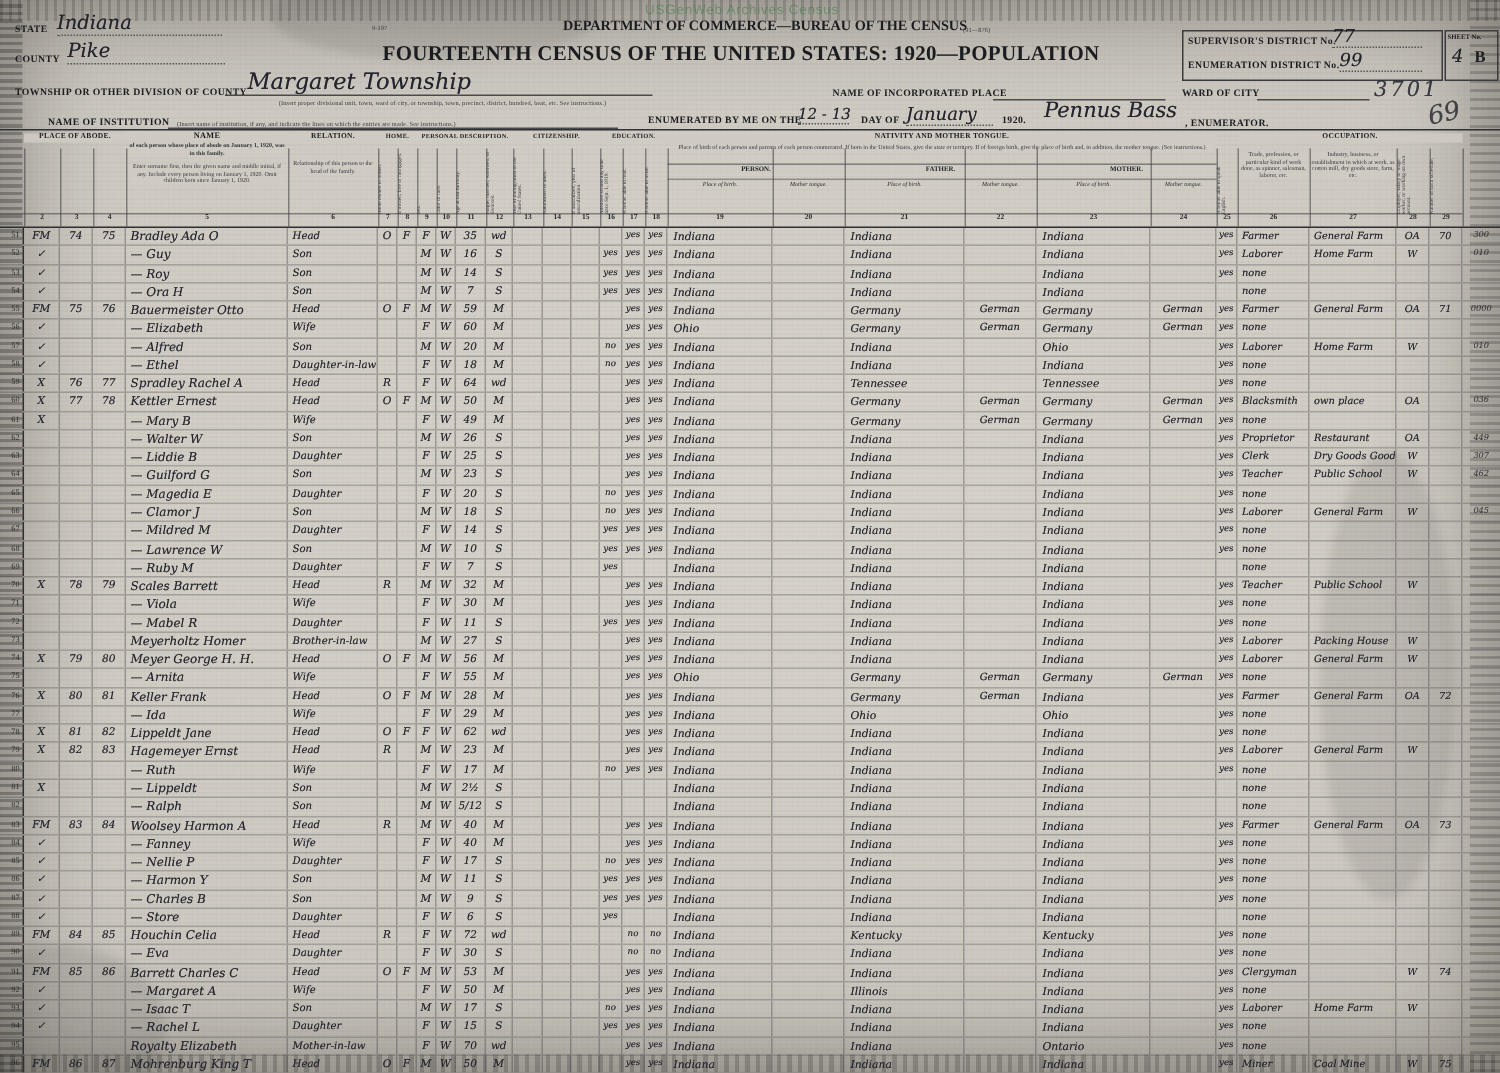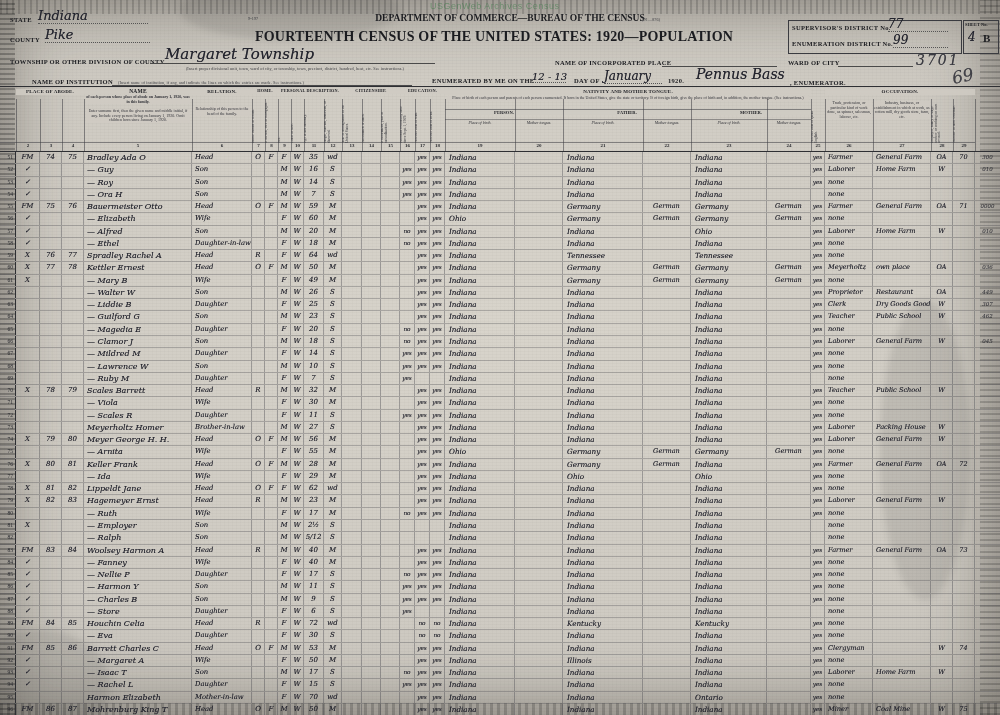--- a/index.html
+++ b/index.html
@@ -535,21 +535,21 @@
           <div class="tcell c-sc" style="width: 15px;"></div>
           <div class="tcell c-rd" style="width: 15px;">yes</div>
           <div class="tcell c-wr" style="width: 15px;">yes</div>
           <div class="tcell c-pb" style="width: 70px;">Indiana</div>
           <div class="tcell c-mt" style="width: 48px;"></div>
           <div class="tcell c-fb" style="width: 80px;">Germany</div>
           <div class="tcell c-ft" style="width: 48px;">German</div>
           <div class="tcell c-mb" style="width: 76px;">Germany</div>
           <div class="tcell c-mtg" style="width: 44px;">German</div>
           <div class="tcell c-en" style="width: 14px;">yes</div>
-          <div class="tcell c-oc" style="width: 48px;">Meyerholtz</div>
+          <div class="tcell c-oc" style="width: 48px;">Blacksmith</div>
           <div class="tcell c-ind" style="width: 58px;">own place</div>
           <div class="tcell c-cl" style="width: 22px;">OA</div>
           <div class="tcell c-fa" style="width: 22px;"></div>
           <div class="tcell c-mg" style="width: 25px;">036</div>
         </div>
         <div class="trow">
           <div class="tcell c-ln" style="width: 16px;">61</div>
           <div class="tcell c-tk" style="width: 24px;">X</div>
           <div class="tcell c-dw" style="width: 22px;"></div>
           <div class="tcell c-fam" style="width: 22px;"></div>
@@ -898,21 +898,21 @@
           <div class="tcell c-ind" style="width: 58px;"></div>
           <div class="tcell c-cl" style="width: 22px;"></div>
           <div class="tcell c-fa" style="width: 22px;"></div>
           <div class="tcell c-mg" style="width: 25px;"></div>
         </div>
         <div class="trow">
           <div class="tcell c-ln" style="width: 16px;">72</div>
           <div class="tcell c-tk" style="width: 24px;"></div>
           <div class="tcell c-dw" style="width: 22px;"></div>
           <div class="tcell c-fam" style="width: 22px;"></div>
-          <div class="tcell c-name" style="width: 108px;">— Scales R</div>
+          <div class="tcell c-name" style="width: 108px;">— Mabel R</div>
           <div class="tcell c-rel" style="width: 60px;">Daughter</div>
           <div class="tcell c-to" style="width: 13px;"></div>
           <div class="tcell c-tf" style="width: 13px;"></div>
           <div class="tcell c-sx" style="width: 13px;">F</div>
           <div class="tcell c-cr" style="width: 13px;">W</div>
           <div class="tcell c-age" style="width: 20px;">11</div>
           <div class="tcell c-ms" style="width: 18px;">S</div>
           <div class="tcell c-c1" style="width: 20px;"></div>
           <div class="tcell c-c2" style="width: 19px;"></div>
           <div class="tcell c-c3" style="width: 19px;"></div>
@@ -1186,21 +1186,21 @@
           <div class="tcell c-ind" style="width: 58px;"></div>
           <div class="tcell c-cl" style="width: 22px;"></div>
           <div class="tcell c-fa" style="width: 22px;"></div>
           <div class="tcell c-mg" style="width: 25px;"></div>
         </div>
         <div class="trow">
           <div class="tcell c-ln" style="width: 16px;">81</div>
           <div class="tcell c-tk" style="width: 24px;">X</div>
           <div class="tcell c-dw" style="width: 22px;"></div>
           <div class="tcell c-fam" style="width: 22px;"></div>
-          <div class="tcell c-name" style="width: 108px;">— Employer</div>
+          <div class="tcell c-name" style="width: 108px;">— Lippeldt</div>
           <div class="tcell c-rel" style="width: 60px;">Son</div>
           <div class="tcell c-to" style="width: 13px;"></div>
           <div class="tcell c-tf" style="width: 13px;"></div>
           <div class="tcell c-sx" style="width: 13px;">M</div>
           <div class="tcell c-cr" style="width: 13px;">W</div>
           <div class="tcell c-age" style="width: 20px;">2½</div>
           <div class="tcell c-ms" style="width: 18px;">S</div>
           <div class="tcell c-c1" style="width: 20px;"></div>
           <div class="tcell c-c2" style="width: 19px;"></div>
           <div class="tcell c-c3" style="width: 19px;"></div>
@@ -1634,21 +1634,21 @@
           <div class="tcell c-ind" style="width: 58px;"></div>
           <div class="tcell c-cl" style="width: 22px;"></div>
           <div class="tcell c-fa" style="width: 22px;"></div>
           <div class="tcell c-mg" style="width: 25px;"></div>
         </div>
         <div class="trow">
           <div class="tcell c-ln" style="width: 16px;">95</div>
           <div class="tcell c-tk" style="width: 24px;"></div>
           <div class="tcell c-dw" style="width: 22px;"></div>
           <div class="tcell c-fam" style="width: 22px;"></div>
-          <div class="tcell c-name" style="width: 108px;">Harmon Elizabeth</div>
+          <div class="tcell c-name" style="width: 108px;">Royalty Elizabeth</div>
           <div class="tcell c-rel" style="width: 60px;">Mother-in-law</div>
           <div class="tcell c-to" style="width: 13px;"></div>
           <div class="tcell c-tf" style="width: 13px;"></div>
           <div class="tcell c-sx" style="width: 13px;">F</div>
           <div class="tcell c-cr" style="width: 13px;">W</div>
           <div class="tcell c-age" style="width: 20px;">70</div>
           <div class="tcell c-ms" style="width: 18px;">wd</div>
           <div class="tcell c-c1" style="width: 20px;"></div>
           <div class="tcell c-c2" style="width: 19px;"></div>
           <div class="tcell c-c3" style="width: 19px;"></div>

